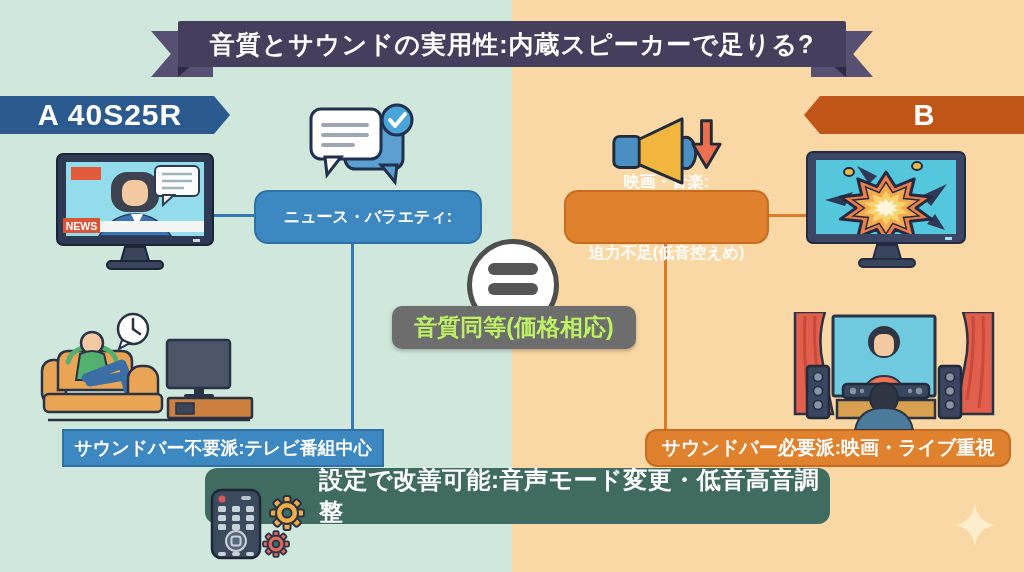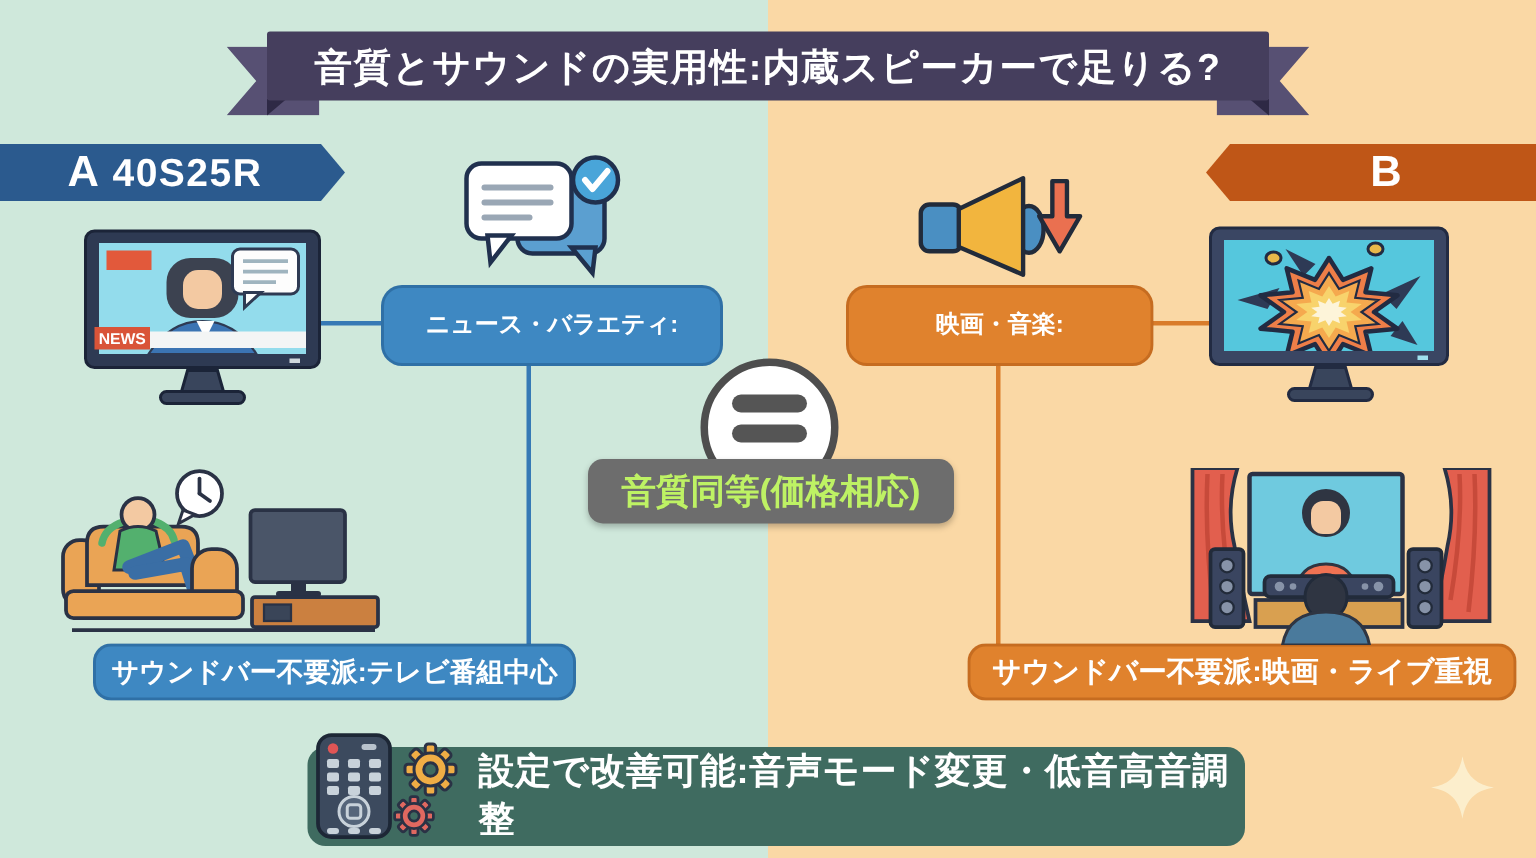--- a/index.html
+++ b/index.html
@@ -29,54 +29,54 @@
   
   .badge{top:96px;height:38px;display:flex;align-items:center;justify-content:center;
     gap:9px;color:#fff;z-index:3;}
   #badge-a{left:0;width:220px;background:#2b5a8e;
     clip-path:polygon(0 0,calc(100% - 16px) 0,100% 50%,calc(100% - 16px) 100%,0 100%);
     padding-right:10px;}
   #badge-b{left:804px;width:220px;background:#bf5617;
     clip-path:polygon(16px 0,100% 0,100% 100%,16px 100%,0 50%);
     padding-left:10px;}
   .badge .letter{font-size:29px;font-weight:bold;}
-  .badge .model{font-size:26px;font-weight:bold;letter-spacing:1px;}
+  .badge .model{font-size:30px;font-weight:bold;letter-spacing:1px;}
 
   
   .line{z-index:1;}
   #line-blue-h{left:214px;top:214px;width:44px;height:3px;background:#3679b5;}
   #line-blue-v{left:351px;top:243px;width:3px;height:188px;background:#3679b5;}
   #line-orange-h{left:766px;top:214px;width:42px;height:3px;background:#d97c2a;}
   #line-orange-v{left:664px;top:243px;width:3px;height:188px;background:#d97c2a;}
 
   
   .note{z-index:3;color:#fff;font-weight:bold;display:flex;flex-direction:column;
     align-items:center;justify-content:center;text-align:center;box-sizing:border-box;}
   #note-blue-top{left:254px;top:190px;width:228px;height:54px;background:#3e88c2;
     border:2px solid rgba(21,70,115,.35);border-radius:14px;font-size:16px;line-height:1.45;}
   #note-orange-top{left:564px;top:190px;width:205px;height:54px;background:#e0822d;
     border:2px solid rgba(150,70,10,.35);border-radius:14px;font-size:16px;line-height:1.45;gap:48px;}
   #note-blue-bottom{left:62px;top:429px;width:322px;height:38px;background:#3e88c2;
-    border:2px solid rgba(21,70,115,.35);border-radius:12px;font-size:18px;}
+    border:2px solid rgba(21,70,115,.35);border-radius:0;font-size:18px;}
   #note-orange-bottom{left:645px;top:429px;width:366px;height:38px;background:#e0822d;
     border:2px solid rgba(150,70,10,.35);border-radius:12px;font-size:19px;}
 
   
   #equals-circle{left:467px;top:239px;width:92px;height:92px;border-radius:50%;
     background:#fff;border:5px solid #4e4e4e;box-sizing:border-box;z-index:4;
     display:flex;flex-direction:column;align-items:center;justify-content:center;gap:8px;}
   #equals-circle .bar{width:50px;height:12px;background:#555;border-radius:6px;
     transform:translateY(-6px);}
   #verdict-pill{left:392px;top:306px;width:244px;height:43px;background:#6d6d6d;
     border-radius:10px;z-index:5;display:flex;align-items:center;justify-content:center;
     color:#bef264;font-size:23px;font-weight:bold;box-shadow:0 2px 4px rgba(0,0,0,.25);}
 
   
-  #footer-box{left:205px;top:498px;width:625px;height:66px;background:#3f6b60;
-    border-radius:12px;z-index:3;display:flex;
+  #footer-box{left:205px;top:468px;width:625px;height:56px;background:#3f6b60;
+    border-radius:12px;z-index:3;display:flex;align-items:center;
     padding-left:114px;box-sizing:border-box;color:#fff;font-size:24px;font-weight:bold;
     letter-spacing:0.5px;}
   .icon-layer{z-index:6;}
 </style>
 </head>
 <body>
 
 <div id="stage">
 
   <div class="abs bg-half" id="bg-left"></div>
@@ -171,20 +171,21 @@
     <rect x="140" y="87" width="7" height="3" fill="#9fe0ee"></rect>
     <polygon points="72,95 92,95 96,109 68,109" fill="#39455c" stroke="#222b42" stroke-width="2"></polygon>
     <rect x="54" y="109" width="56" height="8" rx="4" fill="#39455c" stroke="#222b42" stroke-width="2"></rect>
   </svg>
 
   <div class="abs note" id="note-blue-top">
     <span>ニュース・バラエティ:</span>
   </div>
   <div class="abs note" id="note-orange-top">
     <span>映画・音楽:</span>
+    <span>迫力不足(低音控えめ)</span>
   </div>
 
   <div class="abs" id="equals-circle">
     <div class="bar"></div>
     <div class="bar"></div>
   </div>
   <div class="abs" id="verdict-pill">
     <span>音質同等(価格相応)</span>
   </div>
 
@@ -262,21 +263,21 @@
     <g>
       <ellipse cx="91" cy="86" rx="14" ry="15" fill="#2f3542" stroke="#222b3a" stroke-width="2"></ellipse>
       <path d="M62 118 q4 -22 29 -22 q25 0 29 22 z" fill="#4a7a9c" stroke="#2f3542" stroke-width="2"></path>
     </g>
   </svg>
 
   <div class="abs note" id="note-blue-bottom">
     <span>サウンドバー不要派:テレビ番組中心</span>
   </div>
   <div class="abs note" id="note-orange-bottom">
-    <span>サウンドバー不要派:映画・ライブ重視</span>
+    <span>サウンドバー必要派:映画・ライブ重視</span>
   </div>
 
   <div class="abs" id="footer-box">
     <span>設定で改善可能:音声モード変更・低音高音調整</span>
   </div>
 
   <svg class="abs icon-layer" style="left:209px;top:488px;" width="54" height="72" viewBox="0 0 54 72">
     <rect x="3" y="2" width="48" height="68" rx="9" fill="#3c4a5e" stroke="#1d2736" stroke-width="2.5"></rect>
     <circle cx="13" cy="11" r="3.5" fill="#e05555"></circle>
     <rect x="32" y="8" width="10" height="4" rx="2" fill="#b8c2cc"></rect>

